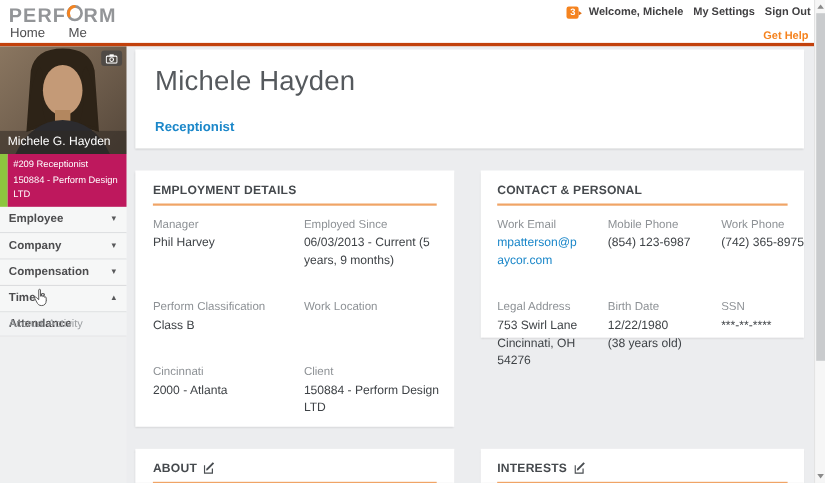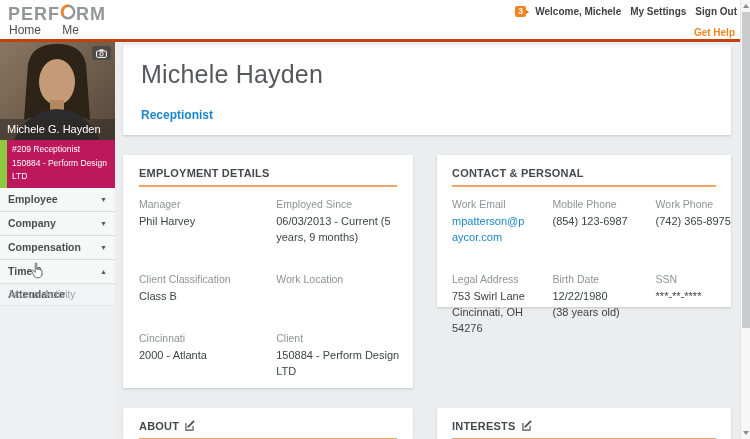--- a/index.html
+++ b/index.html
@@ -168,21 +168,21 @@
   <div class="fields-grid grid-2">
     <div class="field">
       <div class="flabel">Manager</div>
       <div class="fvalue">Phil Harvey</div>
     </div>
     <div class="field">
       <div class="flabel">Employed Since</div>
       <div class="fvalue">06/03/2013 - Current (5 years, 9 months)</div>
     </div>
     <div class="field">
-      <div class="flabel">Client Classification</div>
+      <div class="flabel">Perform Classification</div>
       <div class="fvalue">Class B</div>
     </div>
     <div class="field">
       <div class="flabel">Work Location</div>
       <div class="fvalue"></div>
     </div>
     <div class="field">
       <div class="flabel">Cincinnati</div>
       <div class="fvalue">2000 - Atlanta</div>
     </div>

